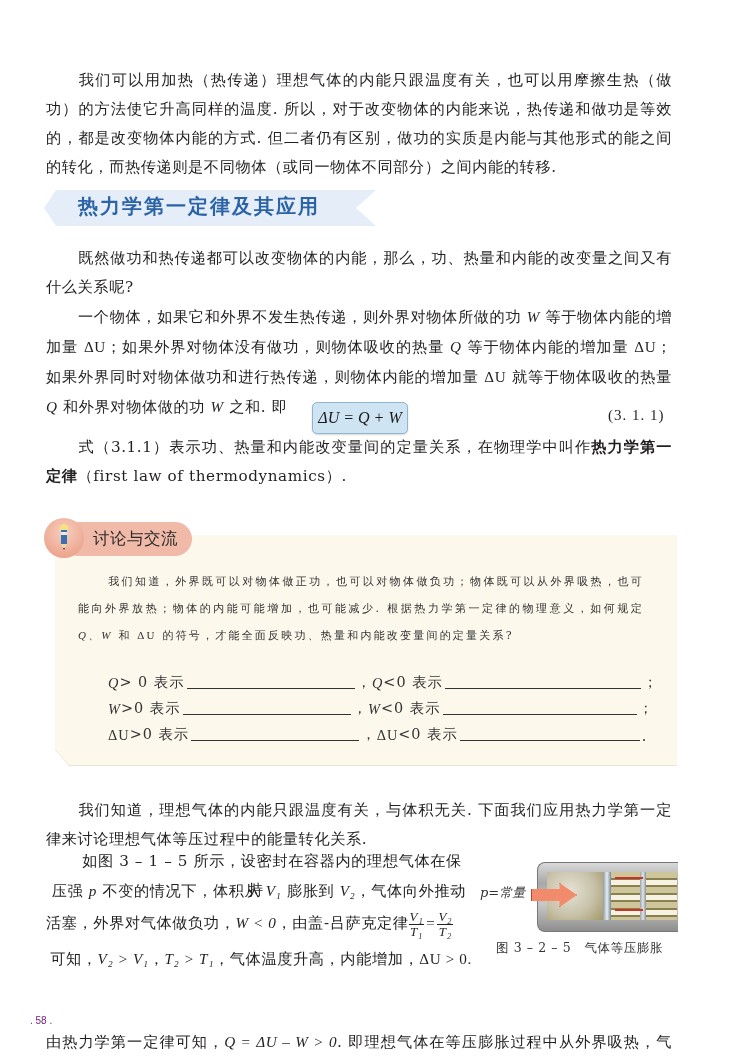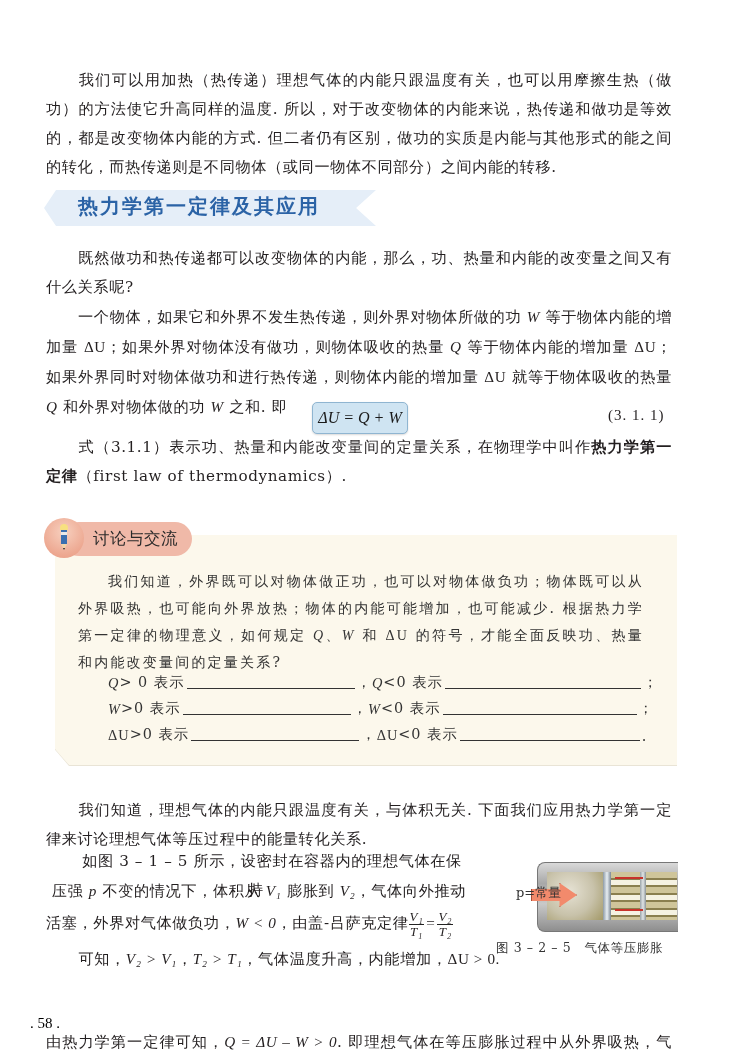--- a/index.html
+++ b/index.html
@@ -64,21 +64,21 @@
     border-radius: 50%;
     background: radial-gradient(circle at 50% 35%, #f7d0bf 0%, #eda891 70%, #e89a82 100%);
   }
   .disc-title {
     position: absolute; left: 93px; top: 528px;
     font-family: "DejaVu Sans", sans-serif; font-size: 16.5px; font-weight: normal;
     color: #2a2a2a; letter-spacing: 0.5px;
   }
   .disc-p {
     position: absolute; left: 78px; width: 566px;
-    font-size: 14px; line-height: 27px; letter-spacing: 2.2px; text-align: justify;
+    font-size: 11px; line-height: 27px; letter-spacing: 2.2px; text-align: justify;
     color: #333;
   }
   .fill-row {
     position: absolute; left: 108px; height: 24px;
     font-size: 14.4px; color: #333; letter-spacing: 1px;
     display: flex; align-items: flex-end; white-space: nowrap;
   }
   .blank { display: inline-block; border-bottom: 1.2px solid #333; height: 16px; margin: 0 2px 3px 2px; }
 
   
@@ -113,21 +113,21 @@
   .fig-label {
     position: absolute; left: 480px; top: 884px;
     font-size: 13px; color: #333;
   }
   .fig-caption {
     position: absolute; left: 496px; top: 940px;
     font-size: 12.5px; color: #333; letter-spacing: 0.6px;
   }
   .page-num {
     position: absolute; left: 30px; top: 1015px;
-    font-family: Liberation Serif, serif; font-size: 15px; color: #000000;
+    font-family: Liberation Sans, sans-serif; font-size: 10px; color: #701a75;
   }
   .frac { display: inline-flex; flex-direction: column; align-items: center; vertical-align: middle; font-family: "Liberation Serif", serif; font-style: italic; font-size: 13px; line-height: 14px; }
   .frac .num { border-bottom: 1px solid #222; padding: 0 1px; }
 </style>
 </head>
 <body>
 
 <div class="p" style="top:66px;">
   <span class="ind"></span><span>我们可以用加热（热传递）理想气体的内能只跟温度有关，也可以用摩擦生热（做</span><span>功）的方法使它升高同样的温度. 所以，对于改变物体的内能来说，热传递和做功是等效</span><span>的，都是改变物体内能的方式. 但二者仍有区别，做功的实质是内能与其他形式的能之间</span><span>的转化，而热传递则是不同物体（或同一物体不同部分）之间内能的转移.</span>
 </div>
@@ -213,33 +213,33 @@
 </div>
 <div class="p" style="top:908px; width:430px; text-align:left;">
   <span>活塞，外界对气体做负功，</span><span class="m">W &lt; 0</span><span>，由盖-吕萨克定律</span><span class="frac">
       <span class="num">V₁</span>
       <span>T₁</span>
     </span><span class="mu" style="margin:0 2px;">=</span><span class="frac">
       <span class="num">V₂</span>
       <span>T₂</span>
     </span>
 </div>
-<div class="p" style="top:944px; width:430px; text-align:right;margin-left:24px;">
+<div class="p" style="top:944px; width:430px; text-align:center;">
   <span>可知，</span><span class="m">V₂ &gt; V₁</span><span>，</span><span class="m">T₂ &gt; T₁</span><span>，气体温度升高，内能增加，</span><span class="mu">ΔU &gt; 0.</span>
 </div>
 <div class="p" style="top:1027px;">
   <span>由热力学第一定律可知，</span><span class="mu" style="font-style:italic;">Q = ΔU – W &gt; 0</span><span>. 即理想气体在等压膨胀过程中从外界吸热，气体</span>
 </div>
 
 <div>
   <div class="fig-cyl"></div>
   <div class="fig-gas"></div>
   <div class="fig-piston"></div>
   <div class="fig-rod"></div>
   <div class="fig-piston2"></div>
   <div class="fig-redline1"></div>
   <div class="fig-redline2"></div>
   <div class="fig-arrow"></div>
-  <div class="fig-label" style="margin-left:36px;">p=常量</div>
+  <div class="fig-label" style="font-style:italic;">p=常量</div>
   <div class="fig-caption">图 3 – 2 – 5　气体等压膨胀</div>
 </div>
 
 <div class="page-num">. 58 .</div>
 
 </body></html>

